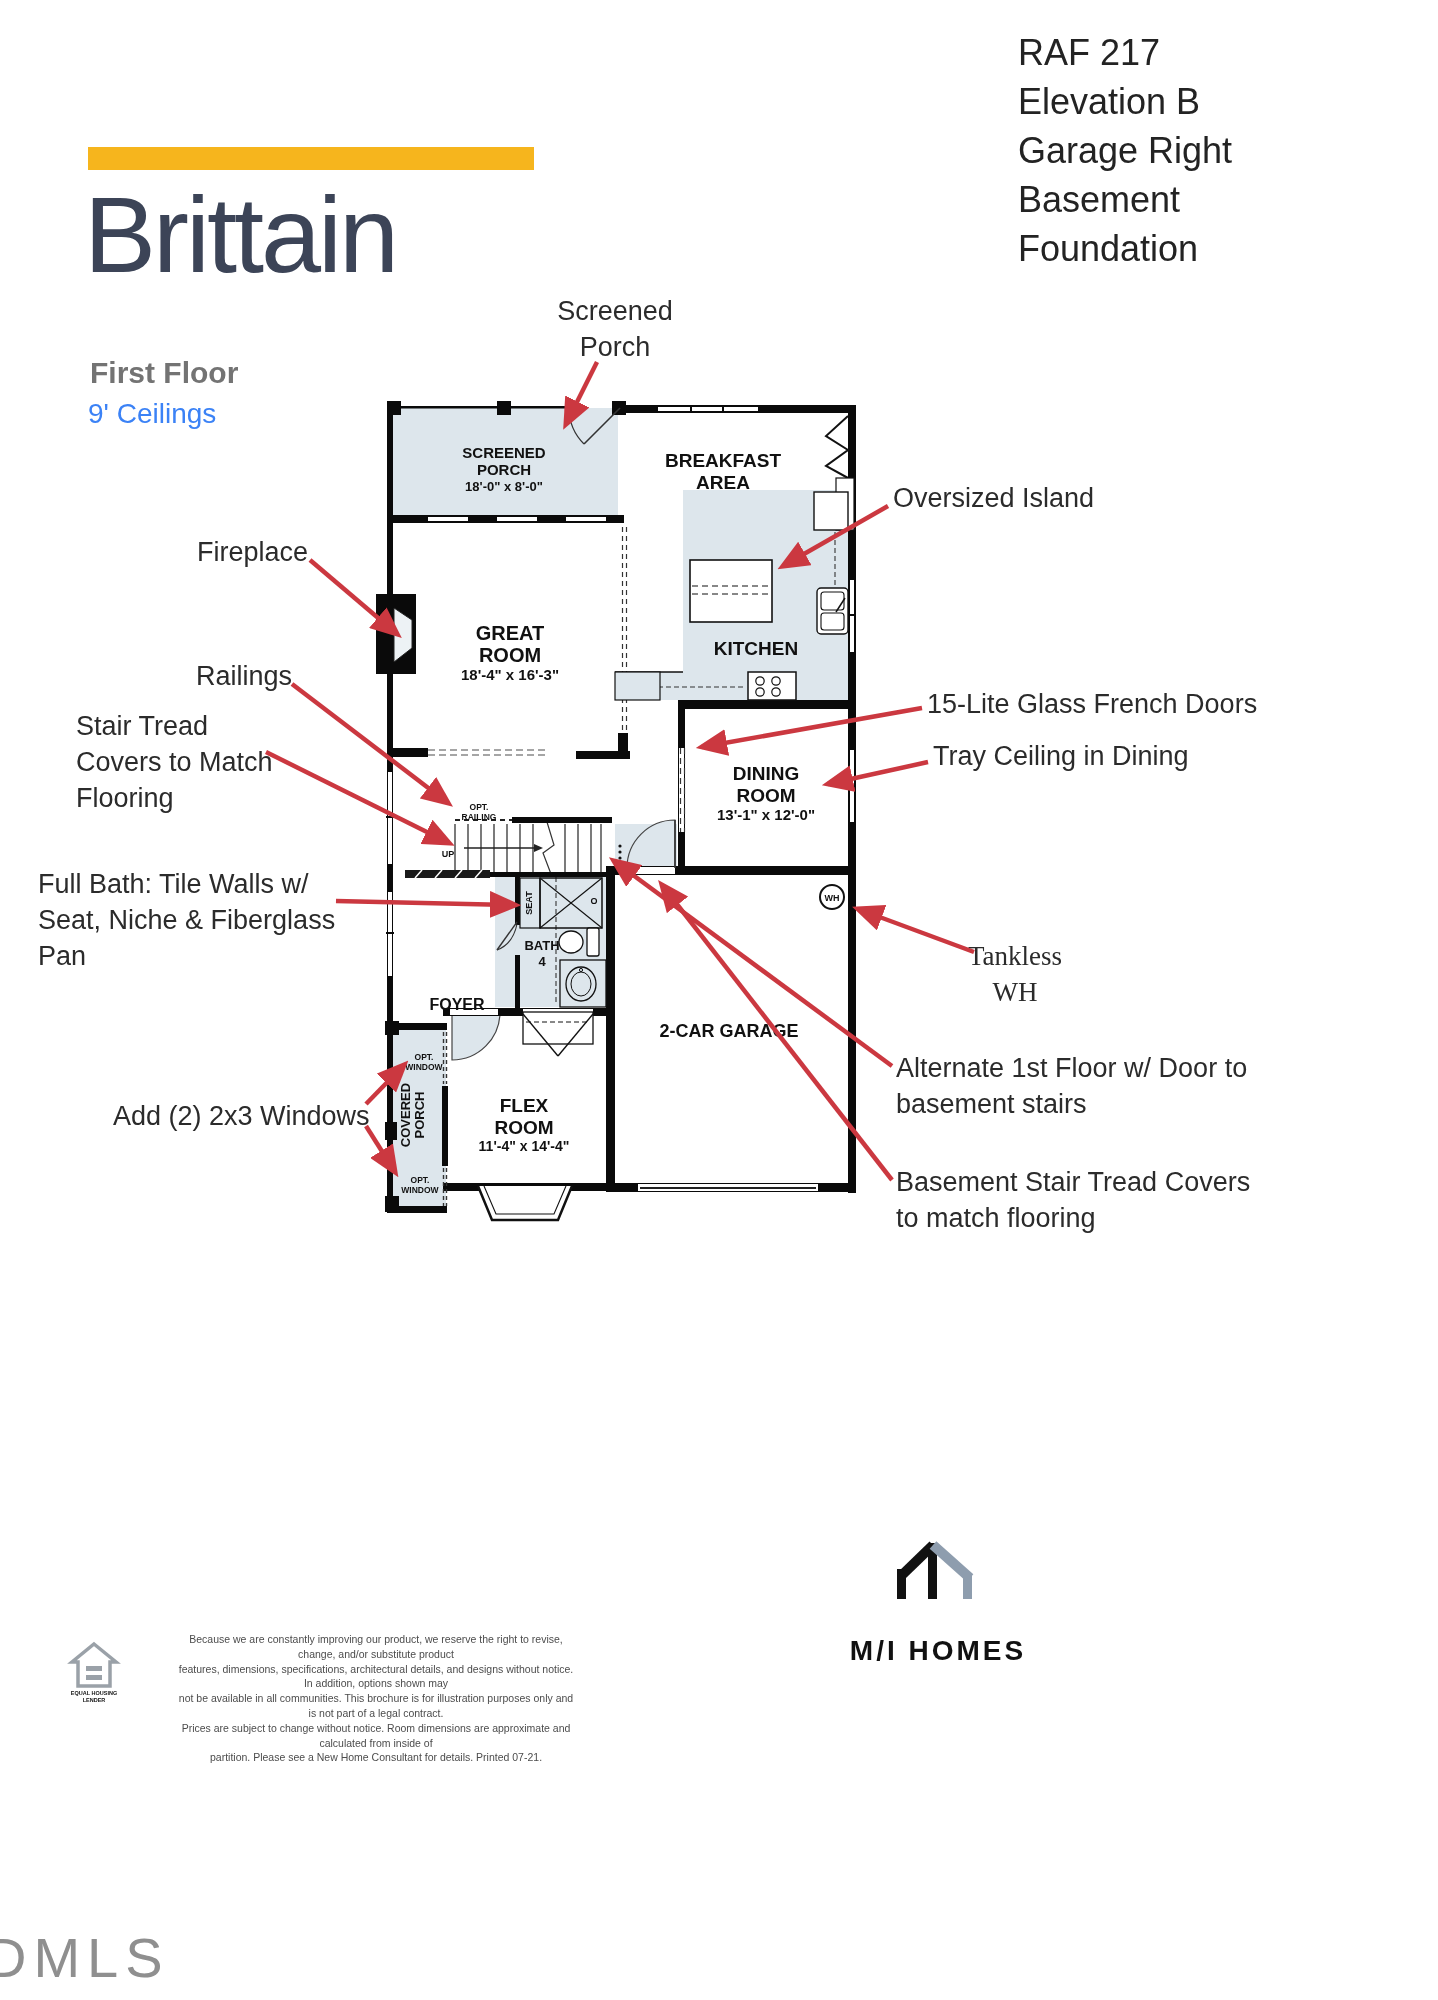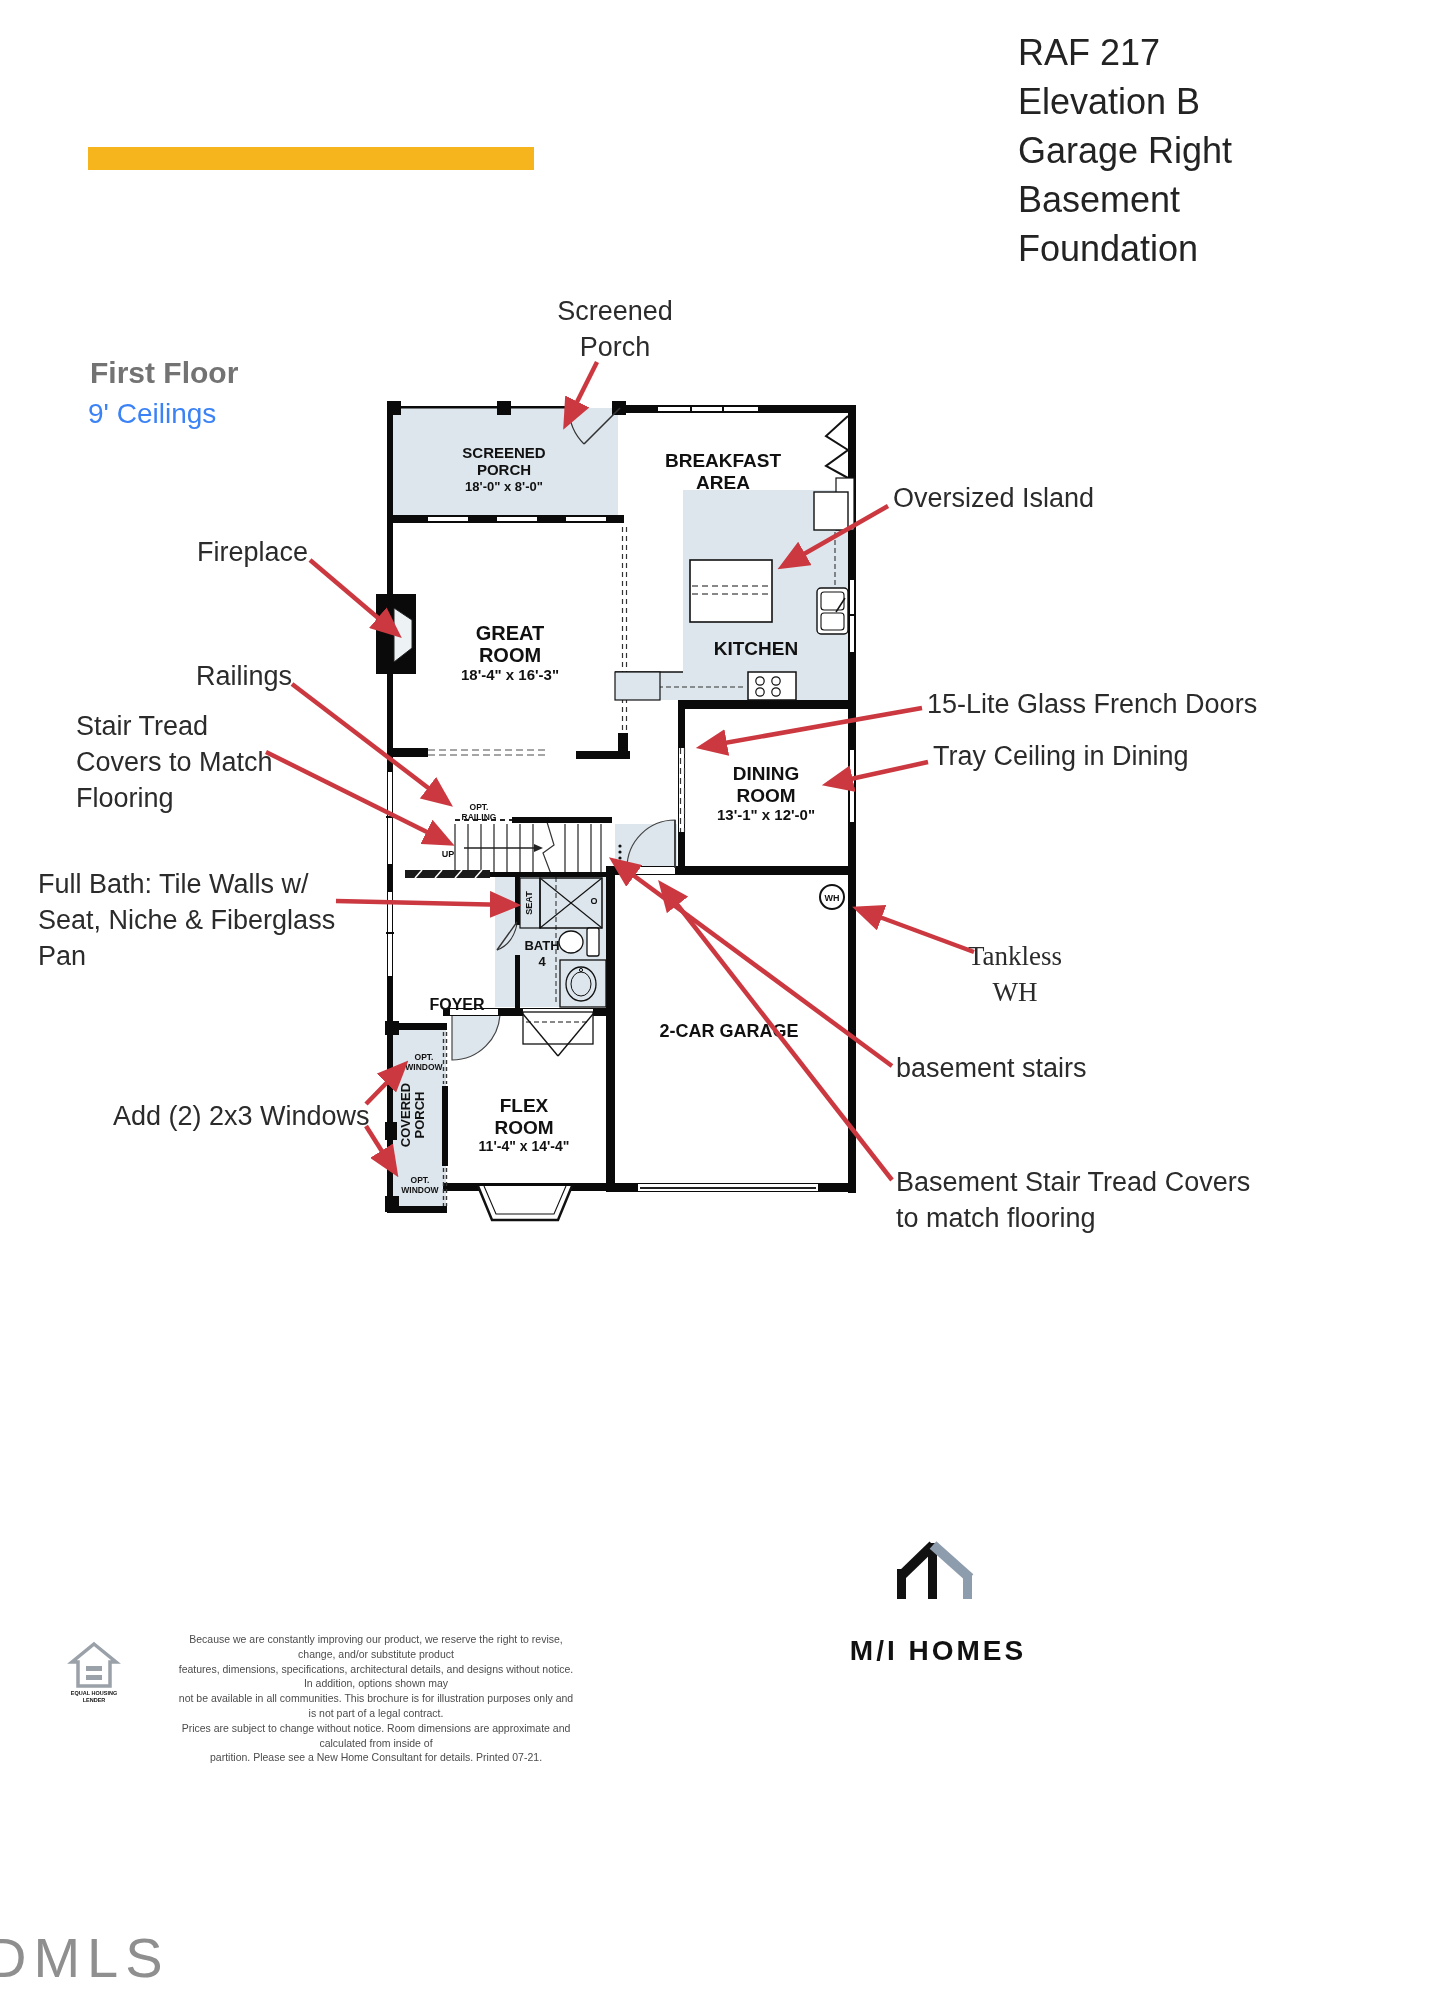--- a/index.html
+++ b/index.html
@@ -19,20 +19,21 @@
   #watermark{left:-14px;top:1925px;font-size:56px;letter-spacing:7px;color:#8f8f8f;}
   svg text{font-family:"Liberation Sans",sans-serif;font-weight:bold;fill:#111;}
   .dim{font-weight:bold;}
 </style>
 </head>
 <body>
 
 <div id="page">
 
   <div id="accent-bar" class="abs"></div>
+  <div id="plan-title" class="abs">Brittain</div>
   <div id="floor-label" class="abs">First Floor</div>
   <div id="ceiling-label" class="abs">9' Ceilings</div>
 
   <div id="plan-info" class="abs">
     <div>RAF 217</div>
     <div>Elevation B</div>
     <div>Garage Right</div>
     <div>Basement</div>
     <div>Foundation</div>
   </div>
@@ -64,20 +65,21 @@
     <div>15-Lite Glass French Doors</div>
   </div>
   <div class="ann" style="left:933px;top:738px;">
     <div>Tray Ceiling in Dining</div>
   </div>
   <div class="ann center serif" style="left:945px;top:938px;width:140px;">
     <div>Tankless</div>
     <div>WH</div>
   </div>
   <div class="ann" style="left:896px;top:1050px;">
+    <div>Alternate 1st Floor w/ Door to</div>
     <div>basement stairs</div>
   </div>
   <div class="ann" style="left:113px;top:1098px;">
     <div>Add (2) 2x3 Windows</div>
   </div>
   <div class="ann" style="left:896px;top:1164px;">
     <div>Basement Stair Tread Covers</div>
     <div>to match flooring</div>
   </div>
 

